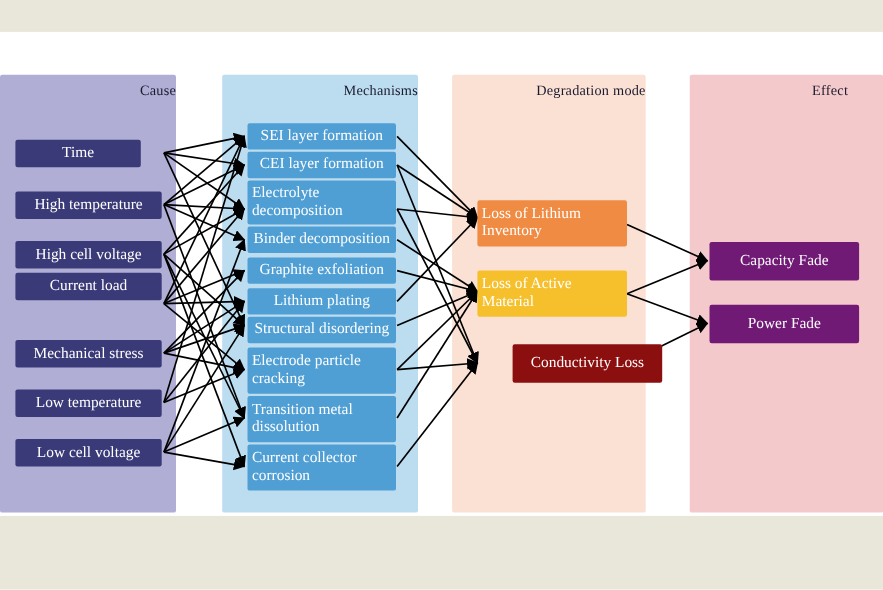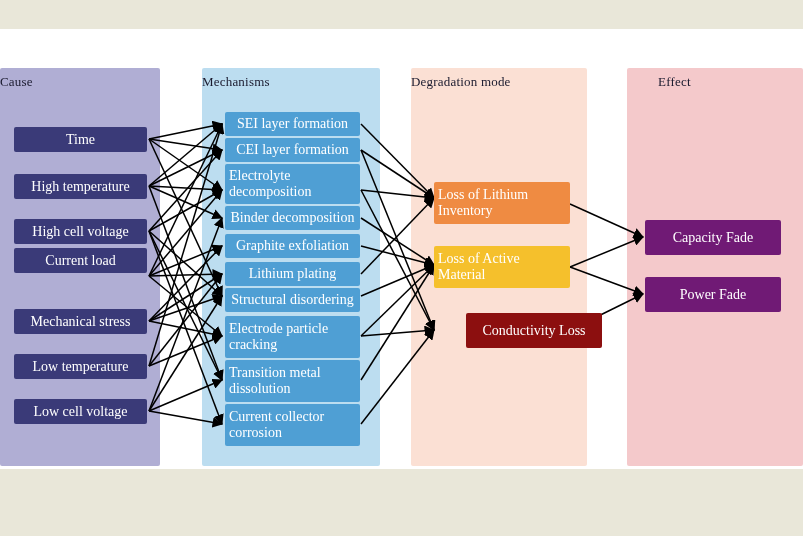--- a/index.html
+++ b/index.html
@@ -33,29 +33,29 @@
     border-radius: 2px;
   }
   #band-cause   { left: 0px;   width: 160px; background: #b0aed4; }
   #band-mech    { left: 202px; width: 178px; background: #bcddf0; }
   #band-degrad  { left: 411px; width: 176px; background: #fbe0d4; }
   #band-effect  { left: 627px; width: 176px; background: #f4c9cb; }
 
   .col-title {
     position: absolute;
     top: 74px;
-    text-align: left;
+    text-align: right;
     font-size: 13px;
     color: #1a1a2e;
     letter-spacing: 0.2px;
   }
   #title-cause  { left: 0px;   width: 160px; }
   #title-mech   { left: 202px; width: 178px; }
   #title-degrad { left: 411px; width: 176px; }
-  #title-effect { left: 627px; width: 144px; padding-left: 31px; }
+  #title-effect { left: 627px; width: 144px; }
 
   svg#arrows {
     position: absolute;
     left: 0;
     top: 0;
     width: 803px;
     height: 536px;
     pointer-events: none;
   }
 
@@ -155,21 +155,21 @@
       <path d="M361,190 L434,330"></path>
       <path d="M361,150 L434,330"></path>
 
       <path d="M570,204 L643,237"></path>
       <path d="M570,267 L643,237"></path>
       <path d="M570,267 L643,294"></path>
       <path d="M570,330 L643,294"></path>
     </g>
   </svg>
 
-  <div class="node cause" style="left:14px;  top:127px; width:133px; height:25px;">Time</div>
+  <div class="node cause" style="left:14px;  top:127px; width:114px; height:25px;">Time</div>
   <div class="node cause" style="left:14px;  top:174px; width:133px; height:25px;">High temperature</div>
   <div class="node cause" style="left:14px;  top:219px; width:133px; height:25px;">High cell voltage</div>
   <div class="node cause" style="left:14px;  top:248px; width:133px; height:25px;">Current load</div>
   <div class="node cause" style="left:14px;  top:309px; width:133px; height:25px;">Mechanical stress</div>
   <div class="node cause" style="left:14px;  top:354px; width:133px; height:25px;">Low temperature</div>
   <div class="node cause" style="left:14px;  top:399px; width:133px; height:25px;">Low cell voltage</div>
 
   <div class="node mech" style="left:225px; top:112px; width:135px; height:24px;">SEI layer formation</div>
   <div class="node mech" style="left:225px; top:138px; width:135px; height:24px;">CEI layer formation</div>
   <div class="node mech" style="left:225px; top:164px; width:135px; height:40px;">Electrolyte decomposition</div>

